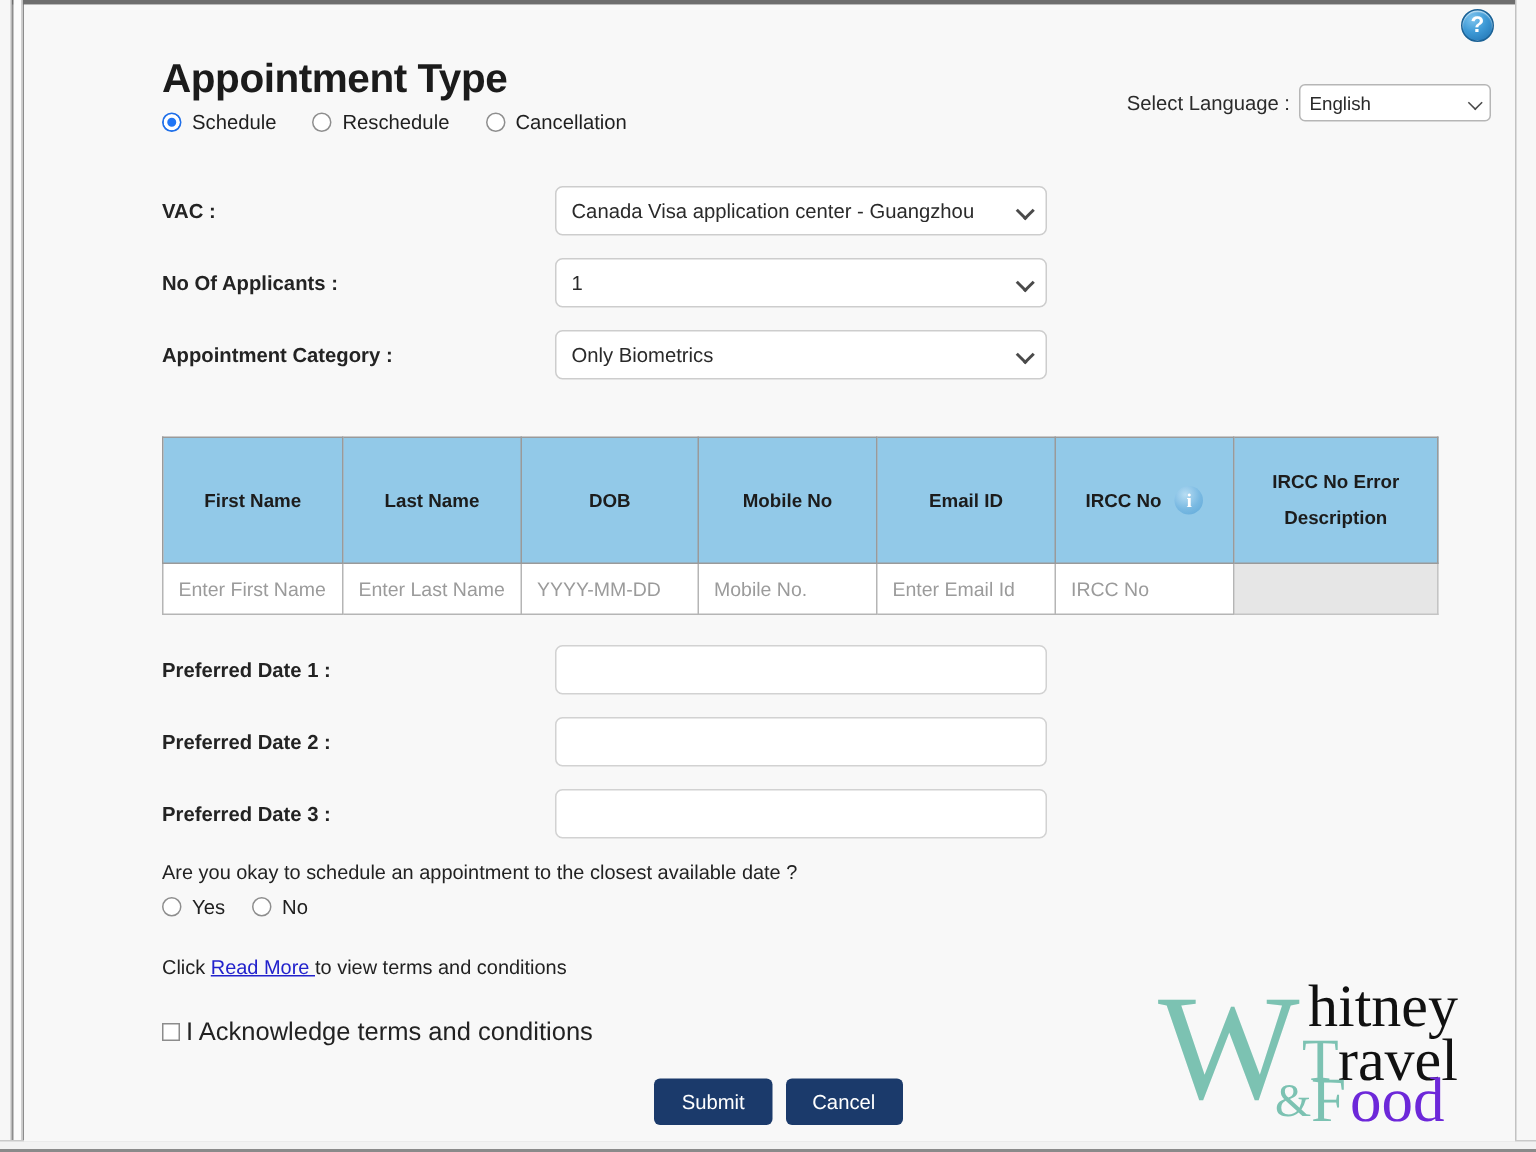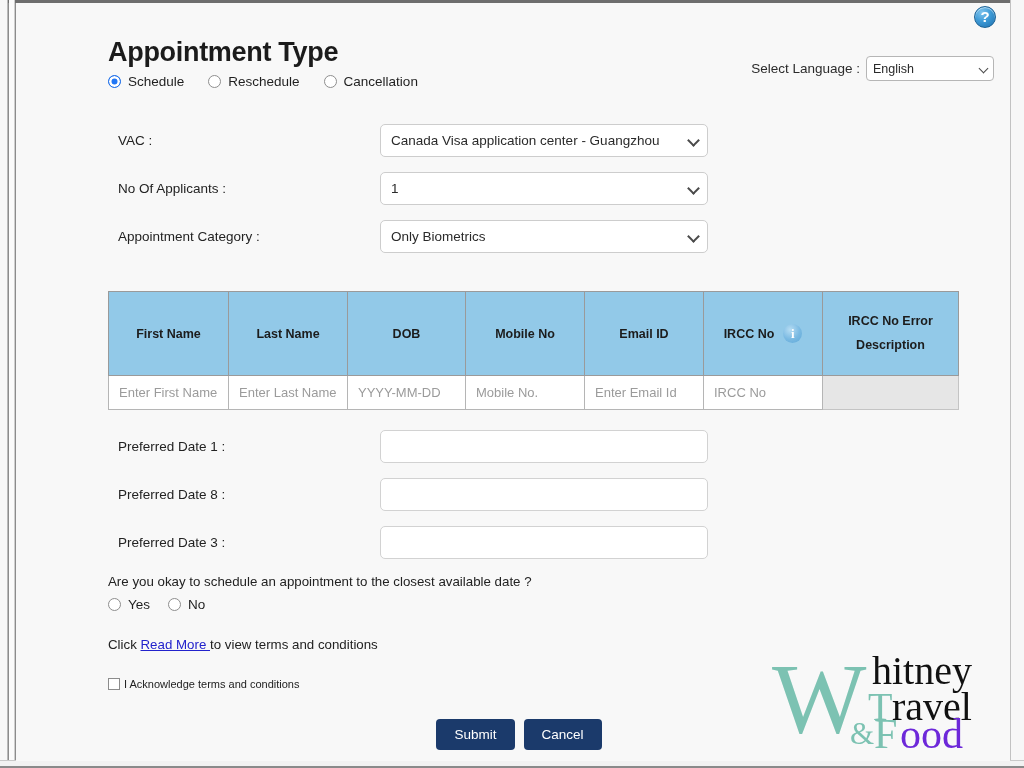--- a/index.html
+++ b/index.html
@@ -95,21 +95,21 @@
     width: 9px; height: 9px; margin-top: -5px;
     border-right: 2px solid #4a4a4a; border-bottom: 2px solid #4a4a4a;
     transform: rotate(45deg); pointer-events: none;
   }
   .lang-sel { width: 128px; height: 25px; font-size: 12.5px; padding: 0 22px 0 6px; border-radius: 4px; border:1px solid #b6b6b6;}
   .lang-wrap .chev { right: 7px; width: 7px; height: 7px; margin-top:-4px; border-width: 1.7px; }
 
   
   .field-row { position: absolute; left: 92px; display: flex; align-items: center; }
   .field-label {
-    width: 262px; font-size: 13.5px; font-weight: normal; color: #232323; margin-left: 10px;
+    width: 262px; font-size: 13.5px; font-weight: bold; color: #232323;
   }
   .big-sel { width: 328px; height: 33px; font-size: 13.5px; }
 
   .txt-input {
     width: 328px; height: 33px;
     border: 1px solid #d2d2d2; border-radius: 5px;
     background: #fff;
     font-family: "Liberation Sans", sans-serif;
     font-size: 13.5px; color: #2a2a2a;
     padding: 0 8px;
@@ -165,21 +165,21 @@
   .terms-line {
     position: absolute; left: 92px; top: 634px;
     font-size: 13.3px; color: #222;
   }
   .terms-line a {
     color: #2222cc; text-decoration: underline; cursor: pointer;
   }
   .ack {
     position: absolute; left: 92px; top: 675px;
     display: flex; align-items: center; gap: 4px;
-    font-size: 11px; color: #222;
+    font-size: 17px; color: #222;
   }
 
   
   .btn-row {
     position: absolute; left: 0; right: 0; top: 716px;
     display: flex; justify-content: center; gap: 9px;
     padding-left: 12px;
   }
   .btn {
     background: #1b3a6b;
@@ -359,21 +359,21 @@
           <td class="disabled"></td>
         </tr>
       </tbody>
     </table>
 
     <div class="field-row" style="top:427px;">
       <div class="field-label">Preferred Date 1 :</div>
       <input class="txt-input" style="">
     </div>
     <div class="field-row" style="top:475px;">
-      <div class="field-label">Preferred Date 8 :</div>
+      <div class="field-label">Preferred Date 2 :</div>
       <input class="txt-input" style="">
     </div>
     <div class="field-row" style="top:523px;">
       <div class="field-label">Preferred Date 3 :</div>
       <input class="txt-input" style="">
     </div>
 
     <div class="question">Are you okay to schedule an appointment to the closest available date ?</div>
     <div class="yesno">
       <label class="radio-item">

